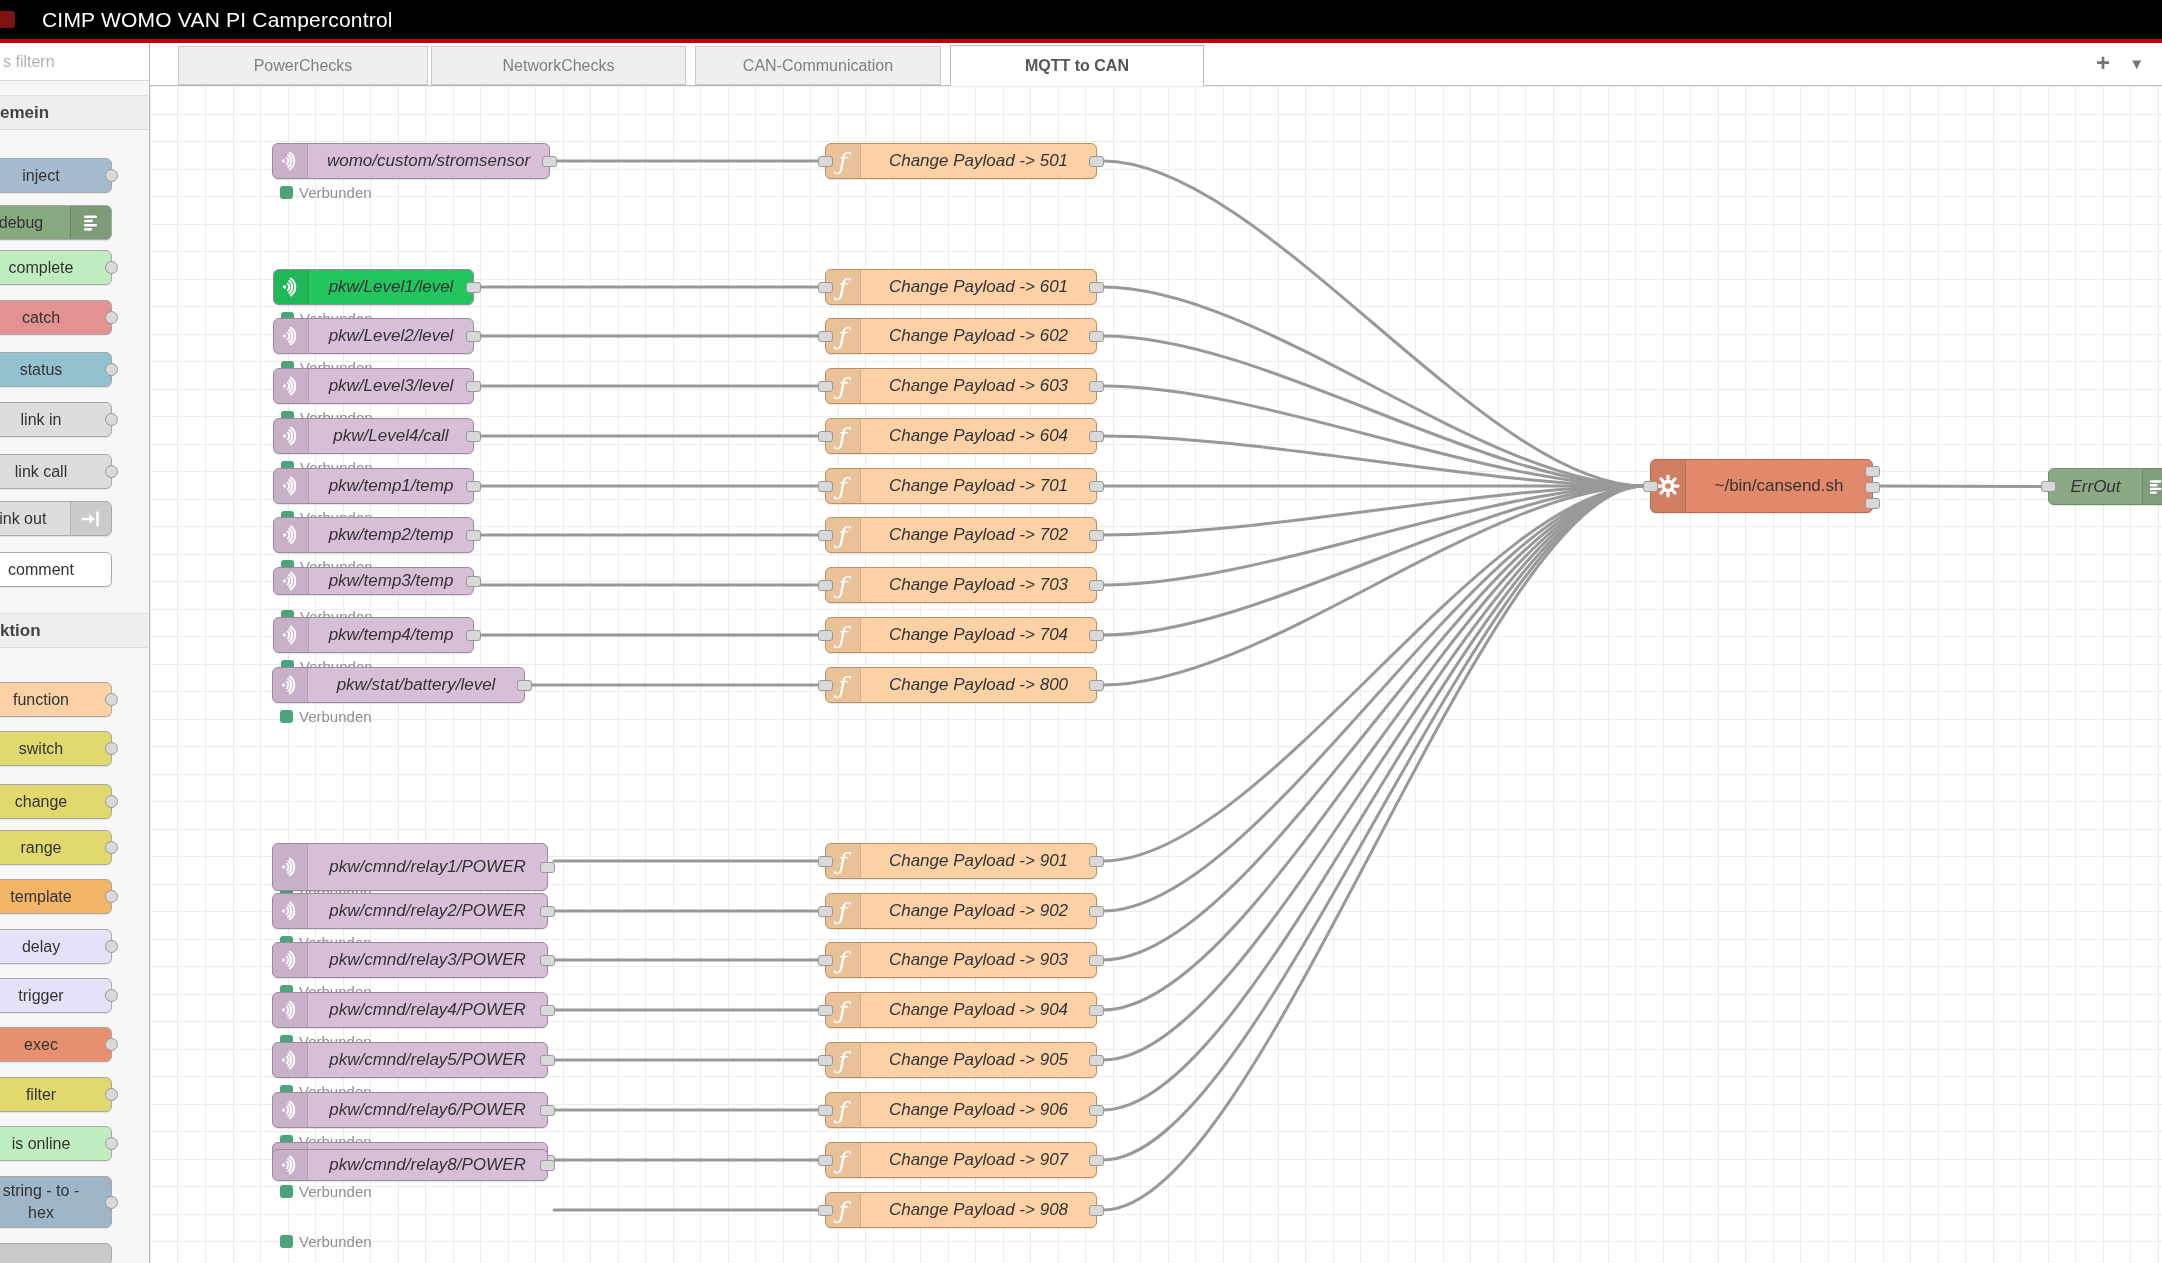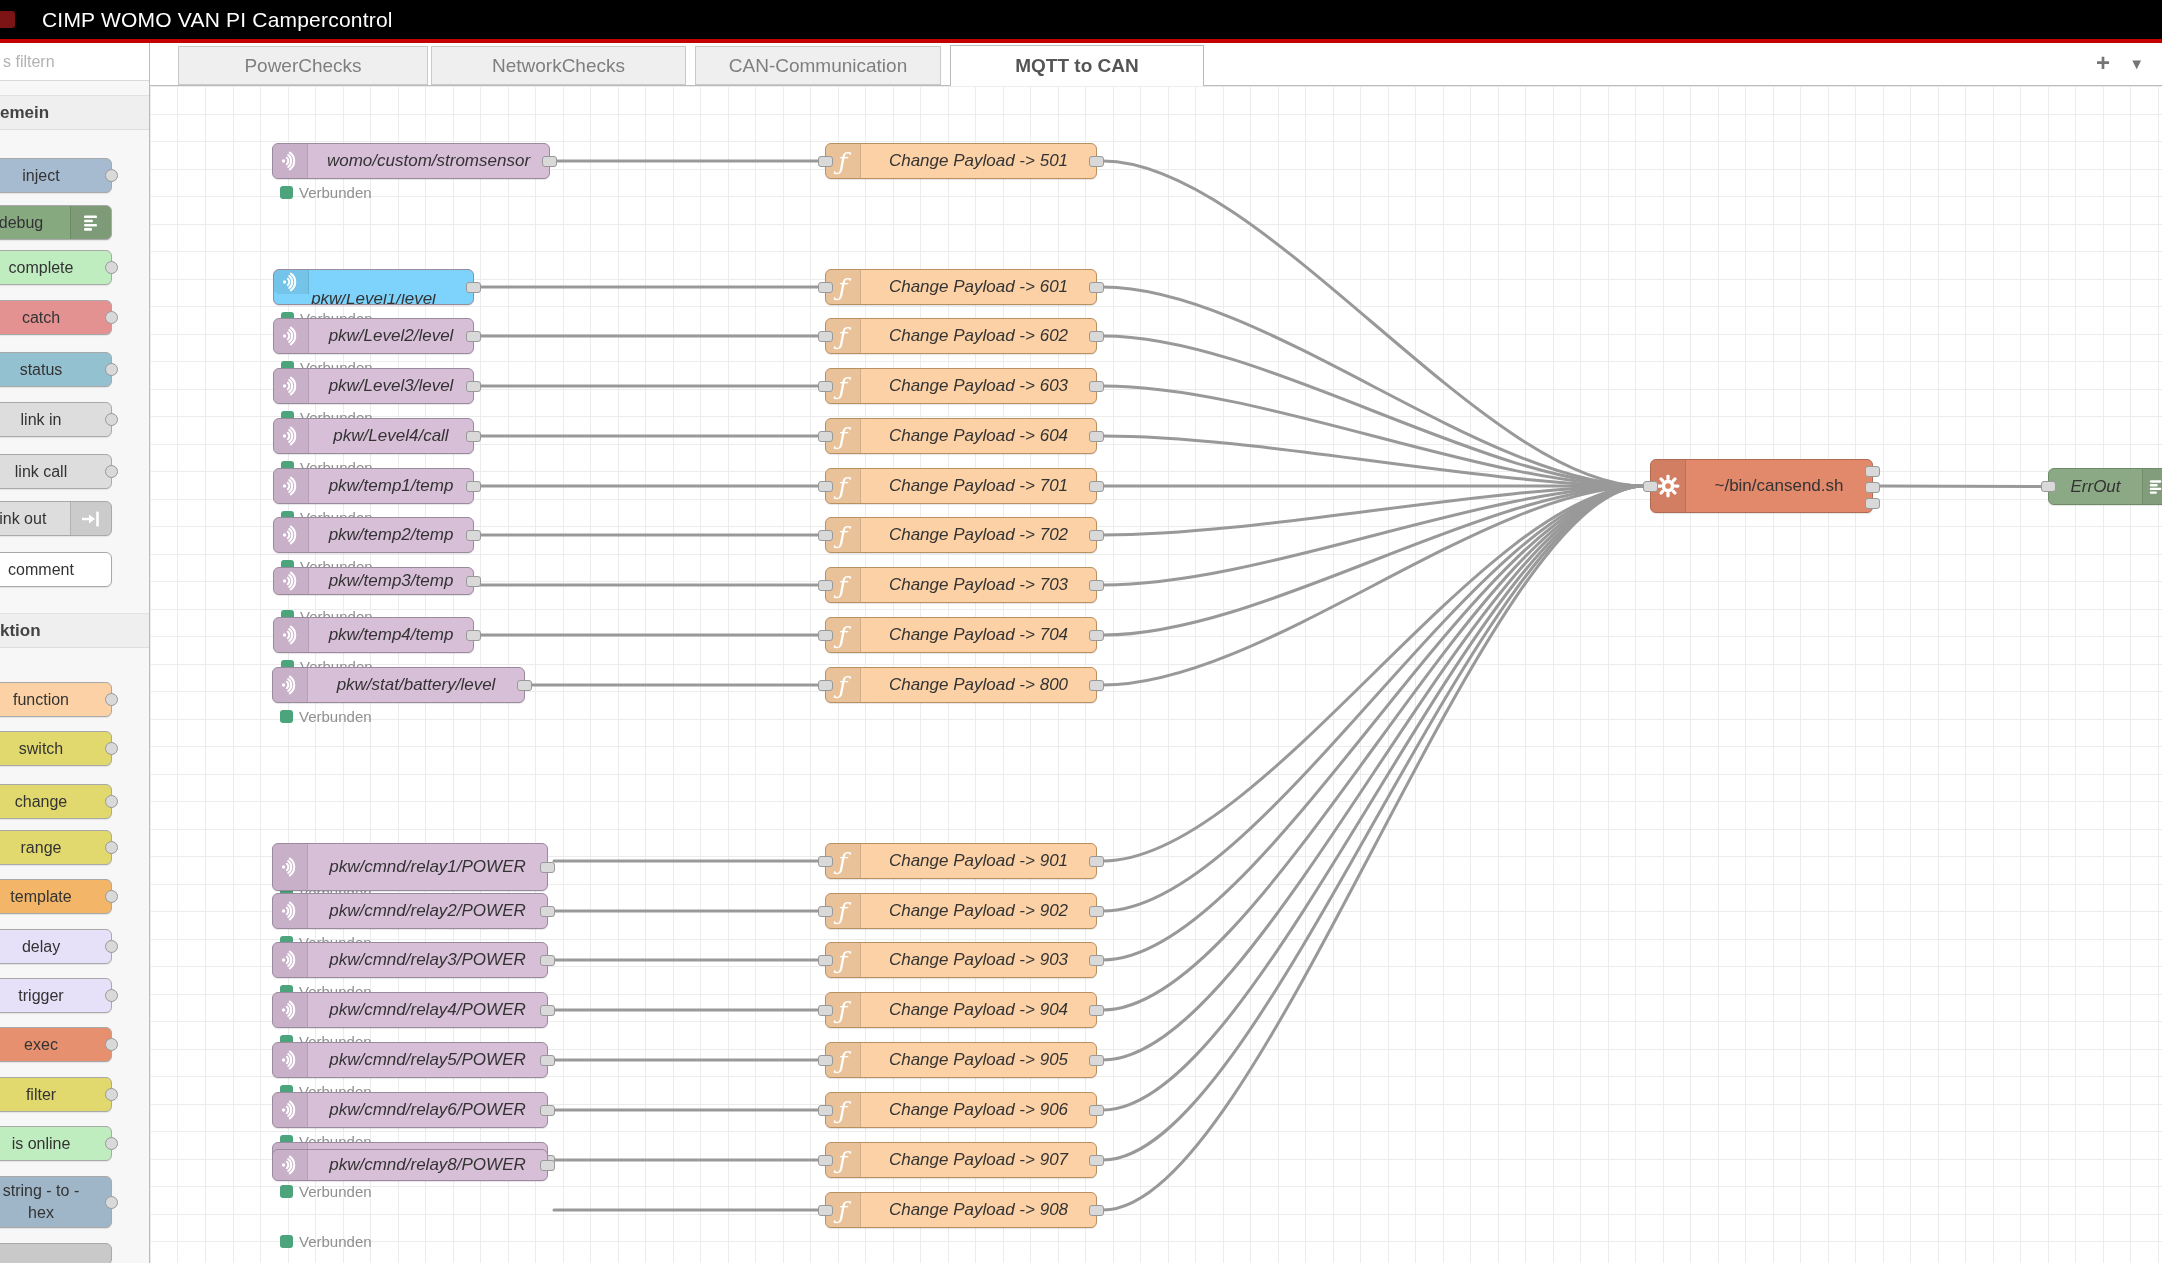--- a/index.html
+++ b/index.html
@@ -15,21 +15,21 @@
           font-size:21px;letter-spacing:.2px;}
 
   
   #filterbox{position:absolute;left:0;top:43px;width:149px;height:37px;background:#fff;
           border-bottom:1px solid #d9d9d9;z-index:31;}
   #filterbox .ph{position:absolute;left:3px;top:0;line-height:37px;color:#b2b2b2;font-size:16px;}
   #tabbar{position:absolute;left:150px;top:43px;right:0;height:42px;background:#fff;
           border-bottom:1px solid #bbb;z-index:30;}
   #tabs{position:absolute;left:0;top:0;height:42px;display:flex;align-items:flex-end;}
   .tab{box-sizing:border-box;height:39px;margin-top:16px;background:#efefef;
-       border:1px solid #c9c9c9;color:#7f7f7f;font-size:19px;display:flex;
+       border:1px solid #c9c9c9;color:#7f7f7f;font-size:16px;display:flex;
        align-items:center;justify-content:center;white-space:nowrap;}
   .tab.active{background:#fff;border-color:#bbb;border-bottom:none;height:41px;
        margin-bottom:-1px;color:#555;font-weight:bold;}
   #tab-add{position:absolute;right:52px;top:0;height:42px;line-height:40px;color:#757575;
        font-size:24px;font-weight:bold;cursor:pointer;}
   #tab-menu{position:absolute;right:18px;top:0;height:42px;line-height:42px;color:#757575;
        font-size:15px;cursor:pointer;}
   #vsep{position:absolute;left:149px;top:43px;width:1px;bottom:0;background:#bbb;z-index:32;}
 
   
@@ -204,21 +204,21 @@
         <svg width="22" height="24" viewBox="0 0 24 24">
           <circle cx="5" cy="12" r="1.8" fill="#fff"></circle>
           <path d="M8.5 8.5 A4.5 4.5 0 0 1 8.5 15.5" fill="none" stroke="#fff" stroke-width="2.2" stroke-linecap="round"></path>
           <path d="M10 5.5 A8 8 0 0 1 10 18.5" fill="none" stroke="#fff" stroke-width="2.2" stroke-linecap="round"></path>
           <path d="M11.8 2.8 A11.2 11.2 0 0 1 11.8 21.2" fill="none" stroke="#fff" stroke-width="2.2" stroke-linecap="round"></path>
         </svg>
       </div>
       <div class="nlbl it">womo/custom/stromsensor</div>
       <span class="cport pout"></span>
     </div>
-    <div class="cnode" style="left: 273px; top: 269px; width: 201px; height: 36px; background: #7dd3fc; border-color: rgb(154, 138, 158); flex-direction: column;">
+    <div class="cnode" style="left: 273px; top: 269px; width: 201px; height: 36px; background: #22c55e; border-color: rgb(154, 138, 158);">
       <div class="ibox">
         <svg width="22" height="24" viewBox="0 0 24 24">
           <circle cx="5" cy="12" r="1.8" fill="#fff"></circle>
           <path d="M8.5 8.5 A4.5 4.5 0 0 1 8.5 15.5" fill="none" stroke="#fff" stroke-width="2.2" stroke-linecap="round"></path>
           <path d="M10 5.5 A8 8 0 0 1 10 18.5" fill="none" stroke="#fff" stroke-width="2.2" stroke-linecap="round"></path>
           <path d="M11.8 2.8 A11.2 11.2 0 0 1 11.8 21.2" fill="none" stroke="#fff" stroke-width="2.2" stroke-linecap="round"></path>
         </svg>
       </div>
       <div class="nlbl it">pkw/Level1/level</div>
       <span class="cport pout"></span>

